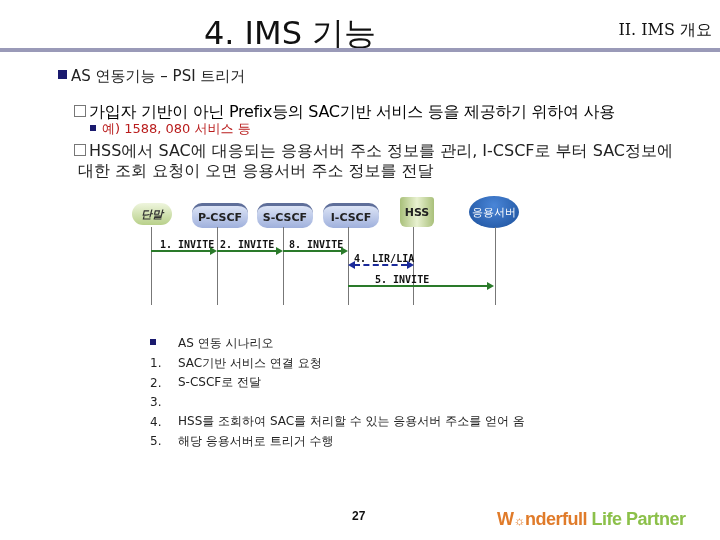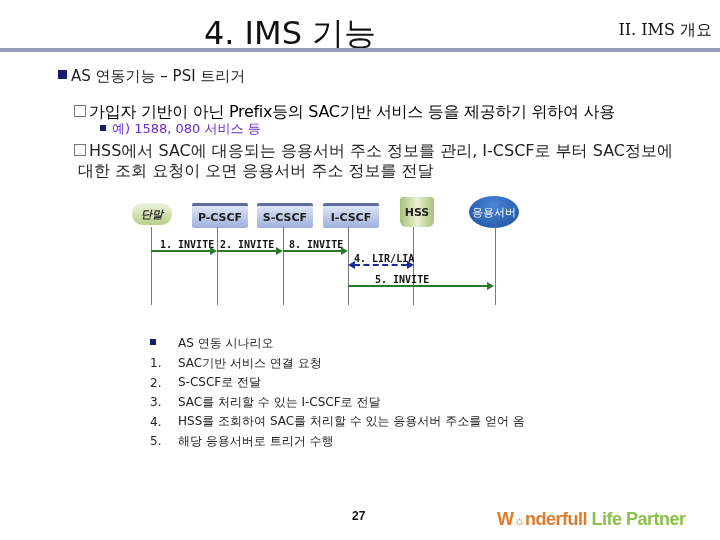--- a/index.html
+++ b/index.html
@@ -7,27 +7,27 @@
            font-family:"DejaVu Sans", sans-serif; color:#222; }
     .abs { position:absolute; }
     .title { left:0; width:580px; top:12px; text-align:center; font-size:32px; color:#111; font-family:"DejaVu Sans", sans-serif; }
     .subtitle { right:8px; top:20px; font-size:16px; font-family:"DejaVu Serif", serif; color:#111; }
     .rule { left:0; top:48px; width:720px; height:4px; background:#9a9ab8; }
     .l1 { left:58px; top:67px; font-size:15px; color:#222; }
     .sq { display:inline-block; width:9px; height:9px; background:#1a1a6e; margin-right:4px; vertical-align:middle; position:relative; top:-2px; }
     .sqs { display:inline-block; width:6px; height:6px; background:#1a1a6e; margin-right:6px; vertical-align:middle; position:relative; top:-2px; }
     .box { display:inline-block; width:10px; height:10px; border:1px solid #777; margin-right:3px; vertical-align:middle; position:relative; top:-2px; }
     .l2a { left:74px; top:94px; font-size:16px; font-weight:normal; color:#000000; letter-spacing:-0.3px;margin-top:8px; }
-    .l3 { left:100px; top:120px; font-size:13px; color:#6d28d9; }
+    .l3 { left:90px; top:120px; font-size:13px; color:#b91c1c; }
     .l2b { left:74px; top:141px; font-size:16px; color:#222; line-height:20px; width:620px; }
     .diagram { left:120px; top:195px; width:420px; height:110px; }
     .node { position:absolute; top:8px; height:22px; font-size:11px; font-weight:bold; display:flex; align-items:center; justify-content:center;
             font-family:"DejaVu Sans", sans-serif; }
     .n-term { background:linear-gradient(#eef5dd,#b8d08a); border-radius:11px; color:#333;font-style:italic; }
-    .n-cscf { background:linear-gradient(#dce4f6,#9fb0dc); border-radius:2px; color:#222; border-top:3px solid #5f6f9a; }
+    .n-cscf { background:linear-gradient(#dce4f6,#9fb0dc); border-radius:10px; color:#222; border-top:3px solid #5f6f9a; }
     .n-hss { background:linear-gradient(90deg,#a9c07a,#e8f1d0,#a9c07a); border-radius:3px 3px 6px 6px; color:#222; top:2px; height:30px; }
     .n-as { background:radial-gradient(ellipse at 50% 30%,#4a86d8,#1b4f9a); border-radius:50%; color:#fff; top:1px; height:32px; font-weight:normal; }
     .lifeline { position:absolute; top:32px; width:1px; height:78px; background:#777; }
     .msg { position:absolute; height:2px; }
     .msg-lbl { position:absolute; font-size:10px; font-weight:bold; font-family:"DejaVu Sans Mono", monospace; color:#111; white-space:nowrap; }
     .g { background:#2a7a2a; }
     .arrowR { position:absolute; width:0; height:0; border-top:4px solid transparent; border-bottom:4px solid transparent; border-left:7px solid #2a7a2a; }
     .dash { border-top:2px dashed #1a2a9a; height:0; }
     .arrowLB { position:absolute; width:0; height:0; border-top:4px solid transparent; border-bottom:4px solid transparent; border-right:7px solid #1a2a9a; }
     .arrowRB { position:absolute; width:0; height:0; border-top:4px solid transparent; border-bottom:4px solid transparent; border-left:7px solid #1a2a9a; }
@@ -105,21 +105,20 @@
   <div class="row">
       <span class="num">1.</span>
       <span>SAC기반 서비스 연결 요청</span>
     </div>
   <div class="row">
       <span class="num">2.</span>
       <span>S-CSCF로 전달</span>
     </div>
   <div class="row">
       <span class="num">3.</span>
-      <span>SAC를 처리할 수 있는 I-CSCF로 전달</span>
     </div>
   <div class="row">
       <span class="num">4.</span>
       <span>HSS를 조회하여 SAC를 처리할 수 있는 응용서버 주소를 얻어 옴</span>
     </div>
   <div class="row">
       <span class="num">5.</span>
       <span>해당 응용서버로 트리거 수행</span>
     </div>
 </div>

